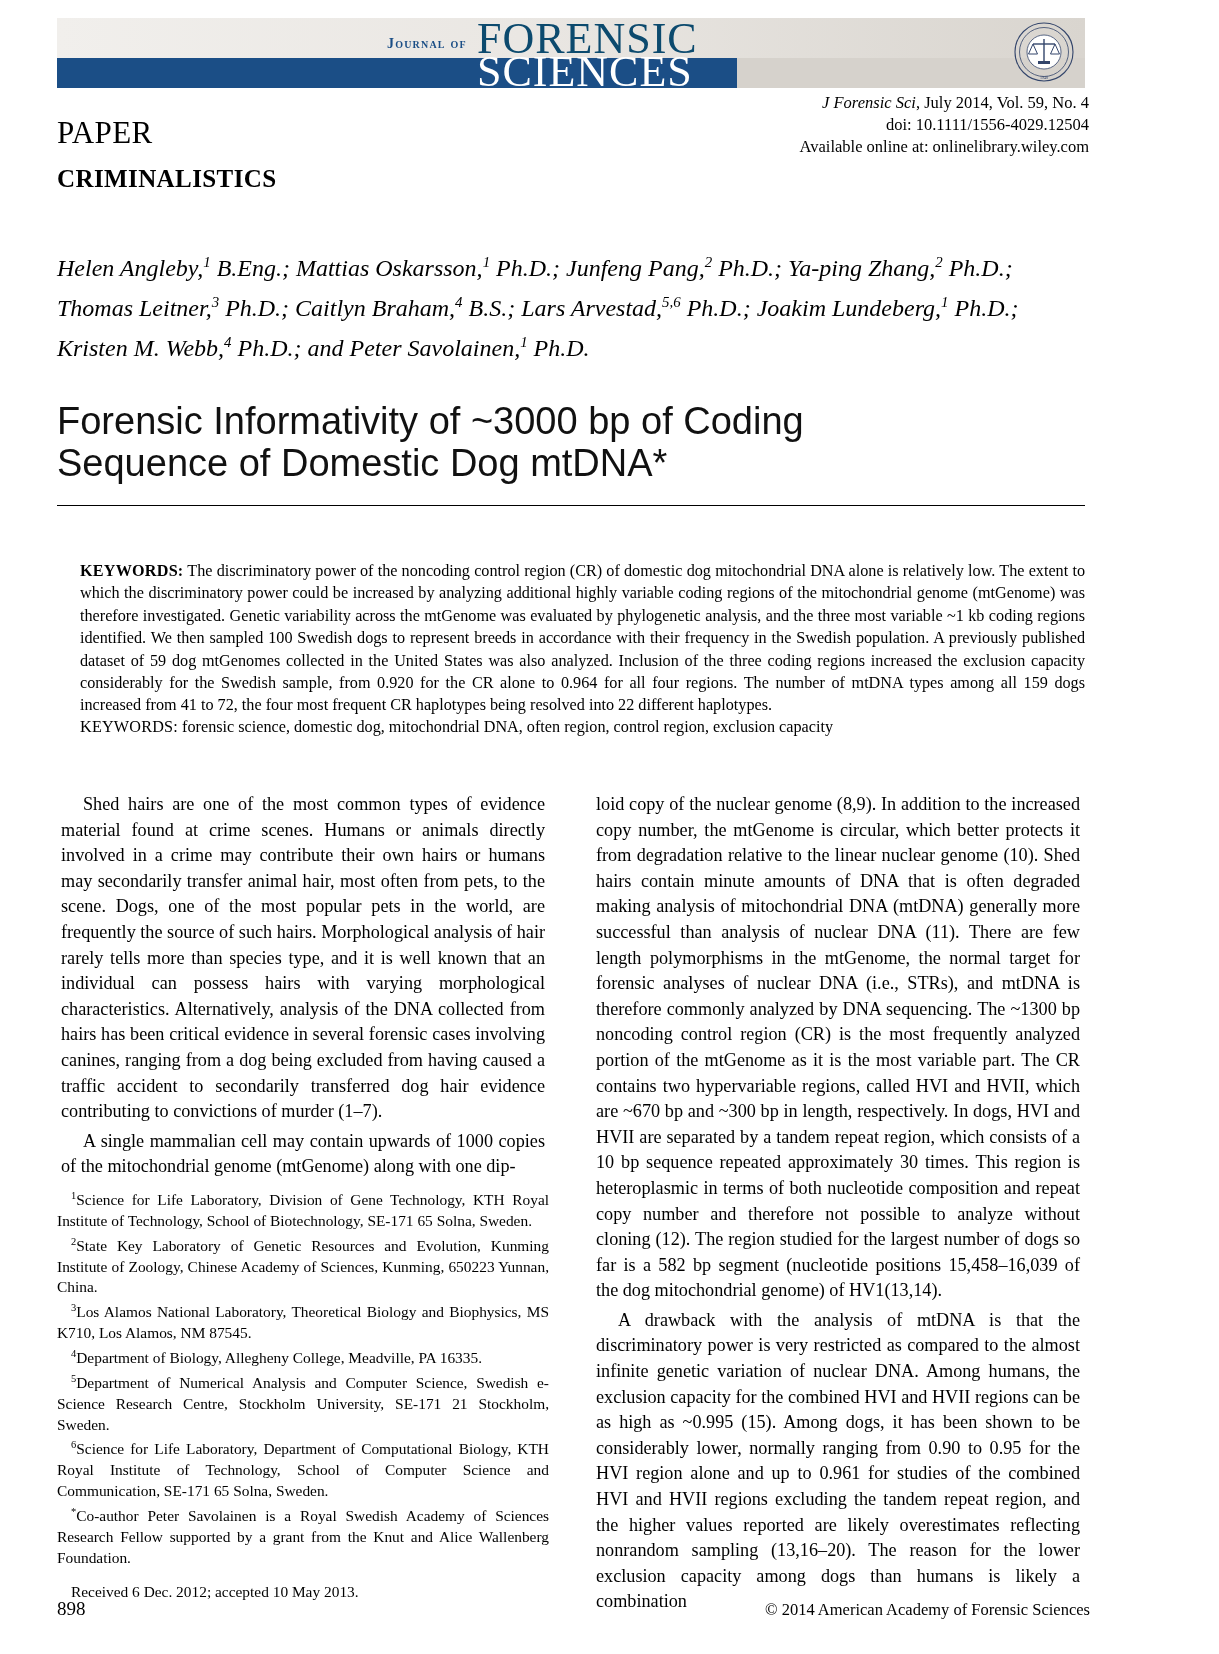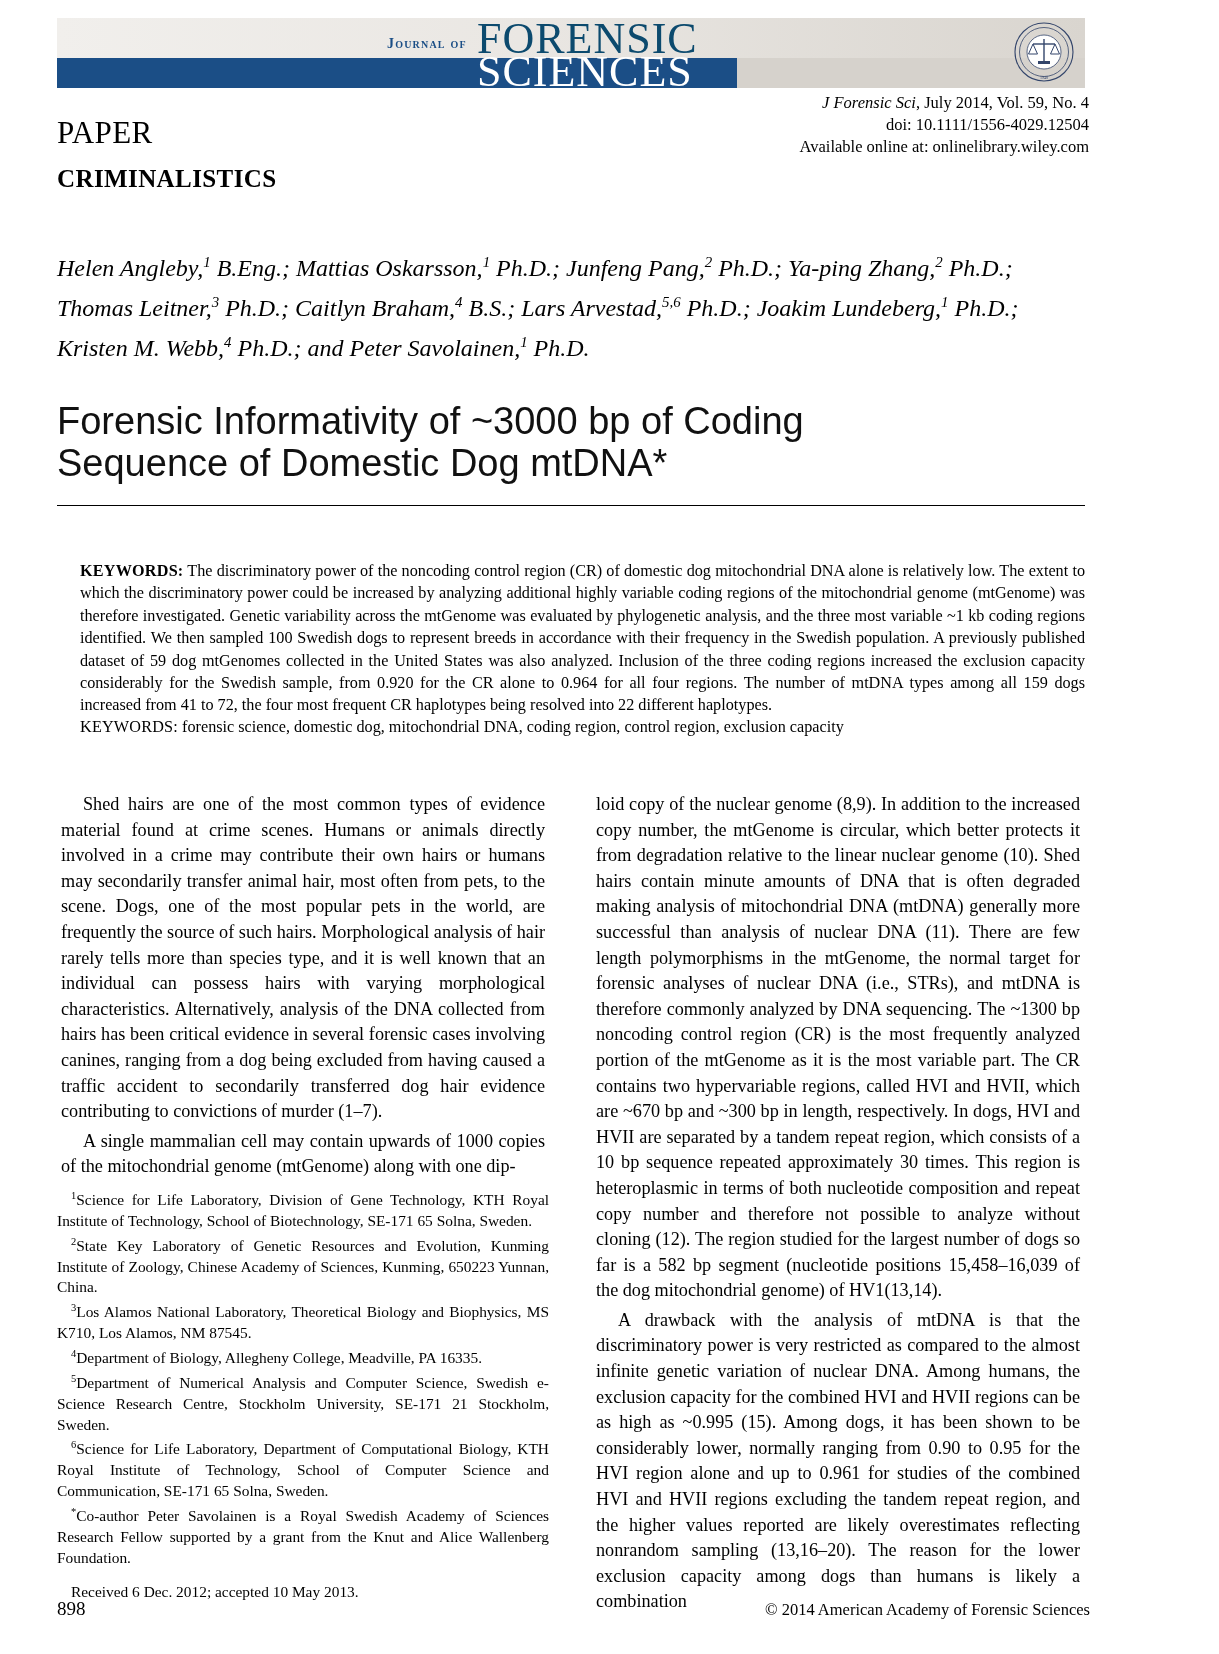--- a/index.html
+++ b/index.html
@@ -256,21 +256,21 @@
 
   <div class="rule-top"></div>
 
   <div class="abstract">
     <b>KEYWORDS:</b>
     <span>The discriminatory power of the noncoding control region (CR) of domestic dog mitochondrial DNA alone is relatively low. The extent to which the discriminatory power could be increased by analyzing additional highly variable coding regions of the mitochondrial genome (mtGenome) was therefore investigated. Genetic variability across the mtGenome was evaluated by phylogenetic analysis, and the three most variable ~1 kb coding regions identified. We then sampled 100 Swedish dogs to represent breeds in accordance with their frequency in the Swedish population. A previously published dataset of 59 dog mtGenomes collected in the United States was also analyzed. Inclusion of the three coding regions increased the exclusion capacity considerably for the Swedish sample, from 0.920 for the CR alone to 0.964 for all four regions. The number of mtDNA types among all 159 dogs increased from 41 to 72, the four most frequent CR haplotypes being resolved into 22 different haplotypes.</span>
   </div>
 
   <div class="keywords">
     <b>KEYWORDS:</b>
-    <span>forensic science, domestic dog, mitochondrial DNA, coding region, control region, exclusion capacity</span>
+    <span>forensic science, domestic dog, mitochondrial DNA, often region, control region, exclusion capacity</span>
   </div>
 
   <div class="col col-left">
     <p>Shed hairs are one of the most common types of evidence material found at crime scenes. Humans or animals directly involved in a crime may contribute their own hairs or humans may secondarily transfer animal hair, most often from pets, to the scene. Dogs, one of the most popular pets in the world, are frequently the source of such hairs. Morphological analysis of hair rarely tells more than species type, and it is well known that an individual can possess hairs with varying morphological characteristics. Alternatively, analysis of the DNA collected from hairs has been critical evidence in several forensic cases involving canines, ranging from a dog being excluded from having caused a traffic accident to secondarily transferred dog hair evidence contributing to convictions of murder (1–7).</p>
     <p>A single mammalian cell may contain upwards of 1000 copies of the mitochondrial genome (mtGenome) along with one dip-</p>
   </div>
 
   <div class="col col-right">
     <p class="noindent">loid copy of the nuclear genome (8,9). In addition to the increased copy number, the mtGenome is circular, which better protects it from degradation relative to the linear nuclear genome (10). Shed hairs contain minute amounts of DNA that is often degraded making analysis of mitochondrial DNA (mtDNA) generally more successful than analysis of nuclear DNA (11). There are few length polymorphisms in the mtGenome, the normal target for forensic analyses of nuclear DNA (i.e., STRs), and mtDNA is therefore commonly analyzed by DNA sequencing. The ~1300 bp noncoding control region (CR) is the most frequently analyzed portion of the mtGenome as it is the most variable part. The CR contains two hypervariable regions, called HVI and HVII, which are ~670 bp and ~300 bp in length, respectively. In dogs, HVI and HVII are separated by a tandem repeat region, which consists of a 10 bp sequence repeated approximately 30 times. This region is heteroplasmic in terms of both nucleotide composition and repeat copy number and therefore not possible to analyze without cloning (12). The region studied for the largest number of dogs so far is a 582 bp segment (nucleotide positions 15,458–16,039 of the dog mitochondrial genome) of HV1(13,14).</p>
     <p>A drawback with the analysis of mtDNA is that the discriminatory power is very restricted as compared to the almost infinite genetic variation of nuclear DNA. Among humans, the exclusion capacity for the combined HVI and HVII regions can be as high as ~0.995 (15). Among dogs, it has been shown to be considerably lower, normally ranging from 0.90 to 0.95 for the HVI region alone and up to 0.961 for studies of the combined HVI and HVII regions excluding the tandem repeat region, and the higher values reported are likely overestimates reflecting nonrandom sampling (13,16–20). The reason for the lower exclusion capacity among dogs than humans is likely a combination</p>

